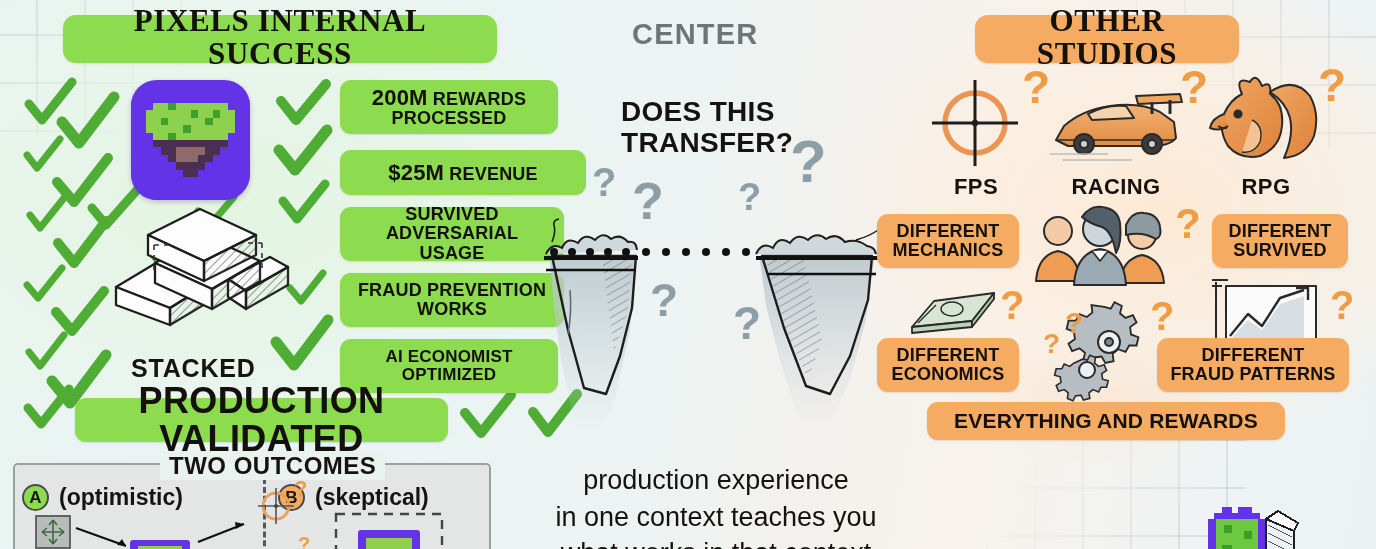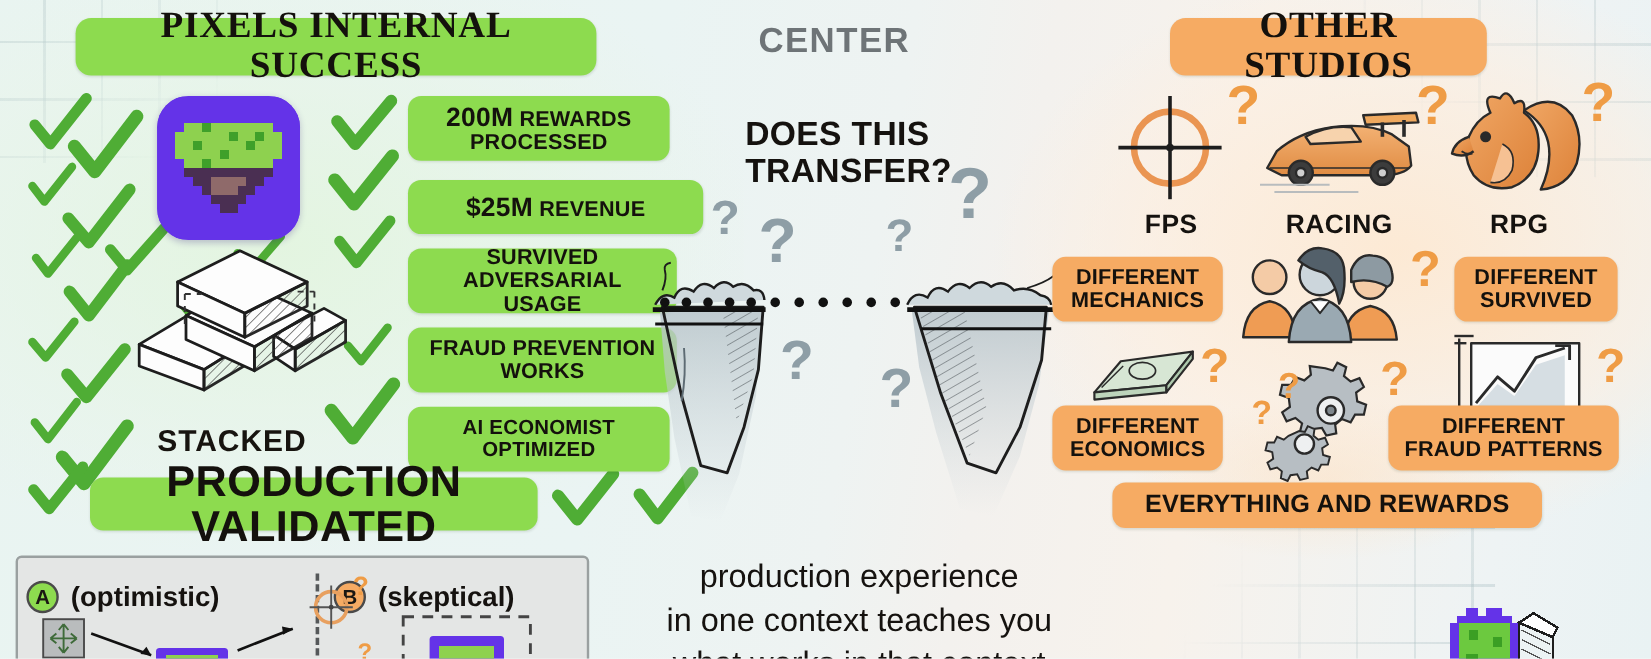--- a/index.html
+++ b/index.html
@@ -519,20 +519,21 @@
       <span>DIFFERENT</span><br>
       <span>FRAUD PATTERNS</span>
     </div>
   </div>
 
   <div class="badge orange b-everything">
     <span>EVERYTHING AND REWARDS</span>
   </div>
 
   <div class="outcomes-card"></div>
+  <div class="outcomes-title">TWO OUTCOMES</div>
   <div class="divider-dash"></div>
 
   <div class="opt-circle opt-a">A</div>
   <div class="opt-label ol-a">(optimistic)</div>
 
   <div class="opt-circle opt-b">B</div>
   <div class="opt-label ol-b">(skeptical)</div>
 
   <svg style="position:absolute;left:30px;top:512px;width:230px;height:40px">
     <rect x="6" y="4" width="34" height="32" fill="#b9bcbd" stroke="#4a4a4a" stroke-width="1.6"></rect>

